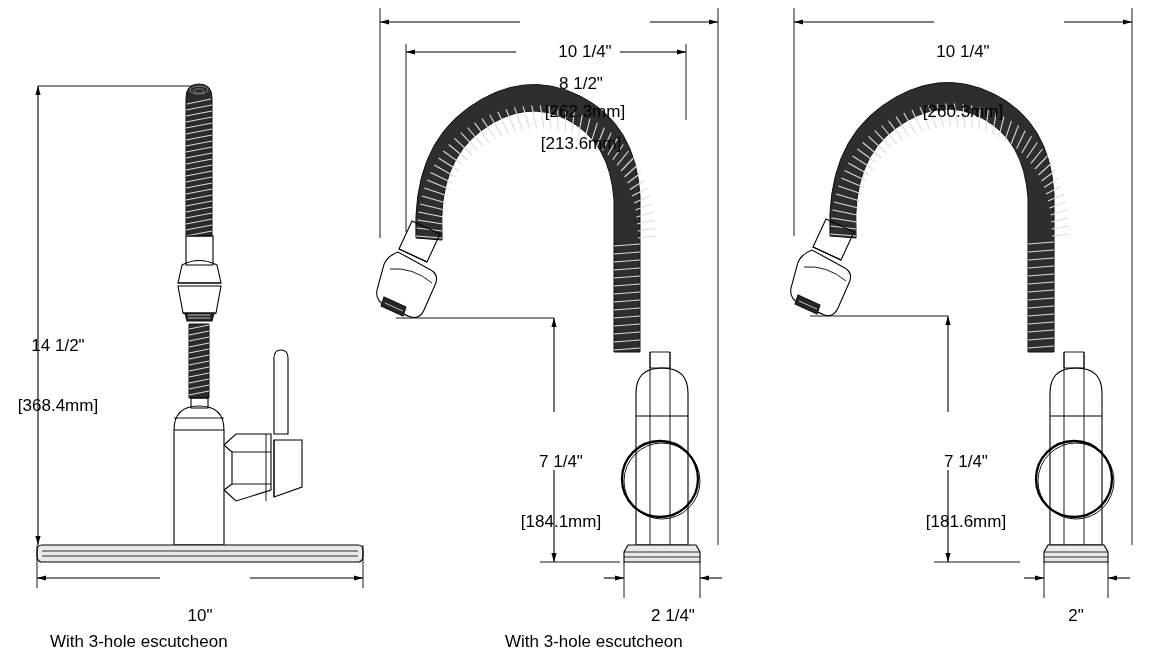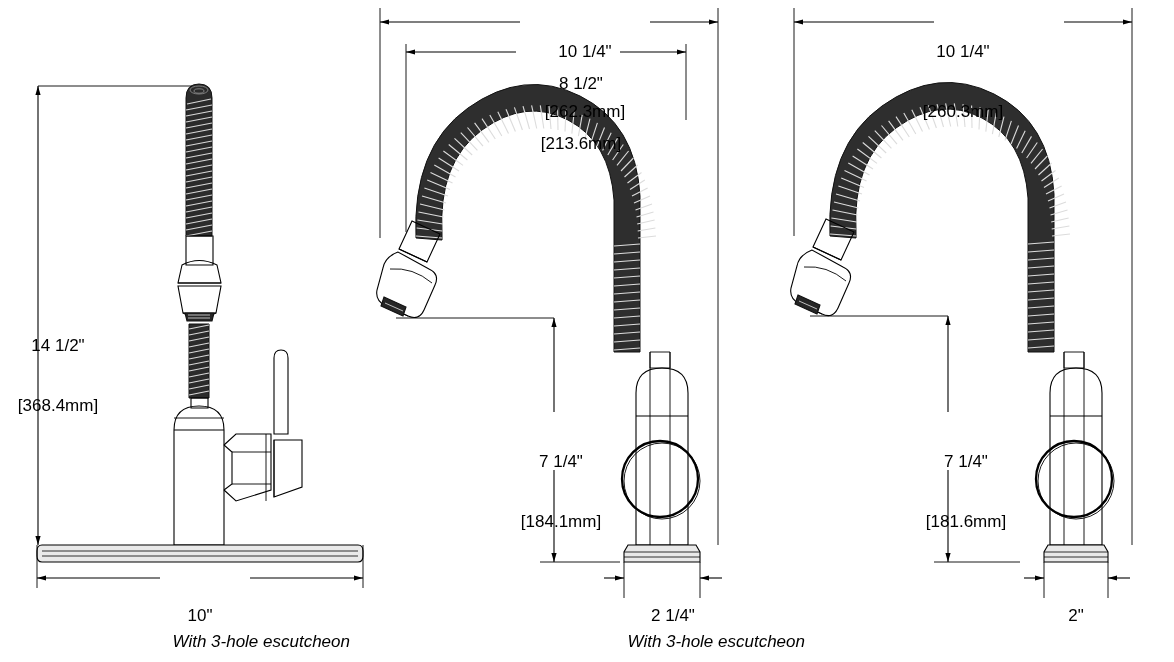--- a/index.html
+++ b/index.html
@@ -30,22 +30,21 @@
     line-height: 20px;
     white-space: pre;
     text-align: center;
   }
   .caption {
     position: absolute;
     color: #000000;
     font-family: "Liberation Sans", sans-serif;
     font-size: 17px;
     white-space: pre;
-    text-align: right;
-    font-style: italic;
+    text-align: left;
   }
   .dim-l1 { display: block; }
   .dim-l2 { display: block; }
 </style>
 </head>
 <body>
 
 <div id="sheet">
 
   <svg width="1174" height="662" viewBox="0 0 1174 662">

